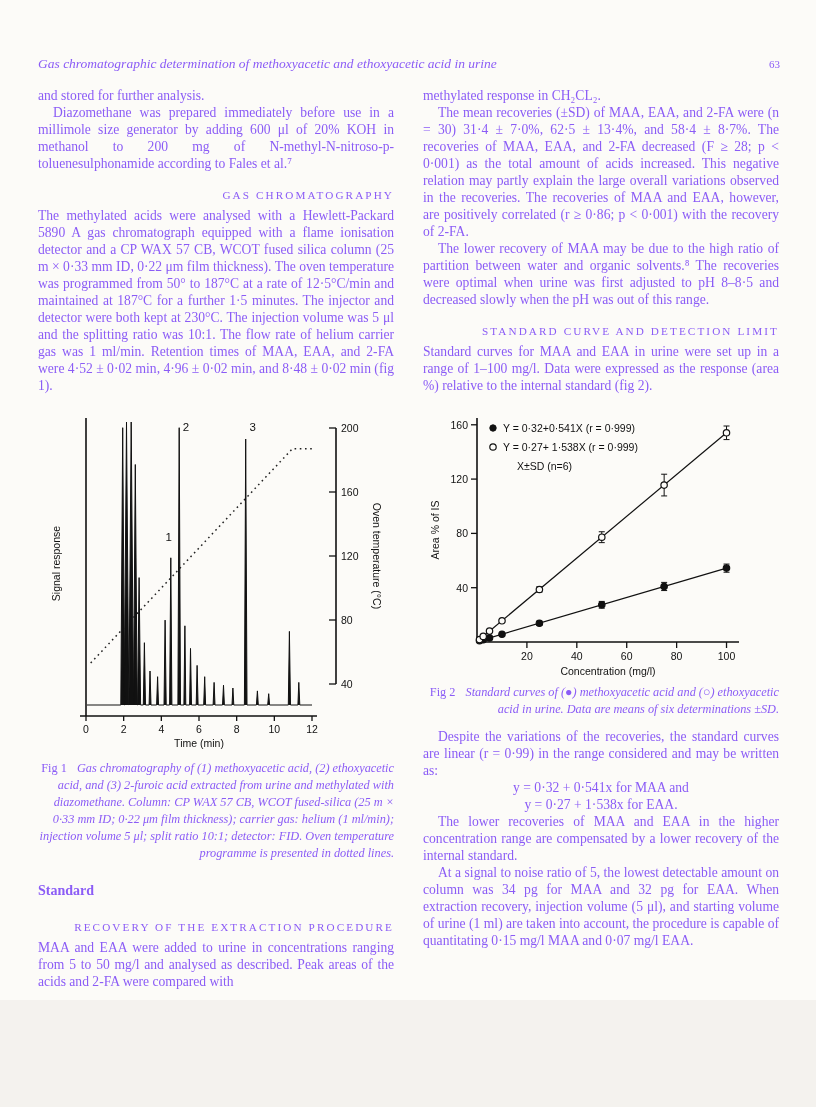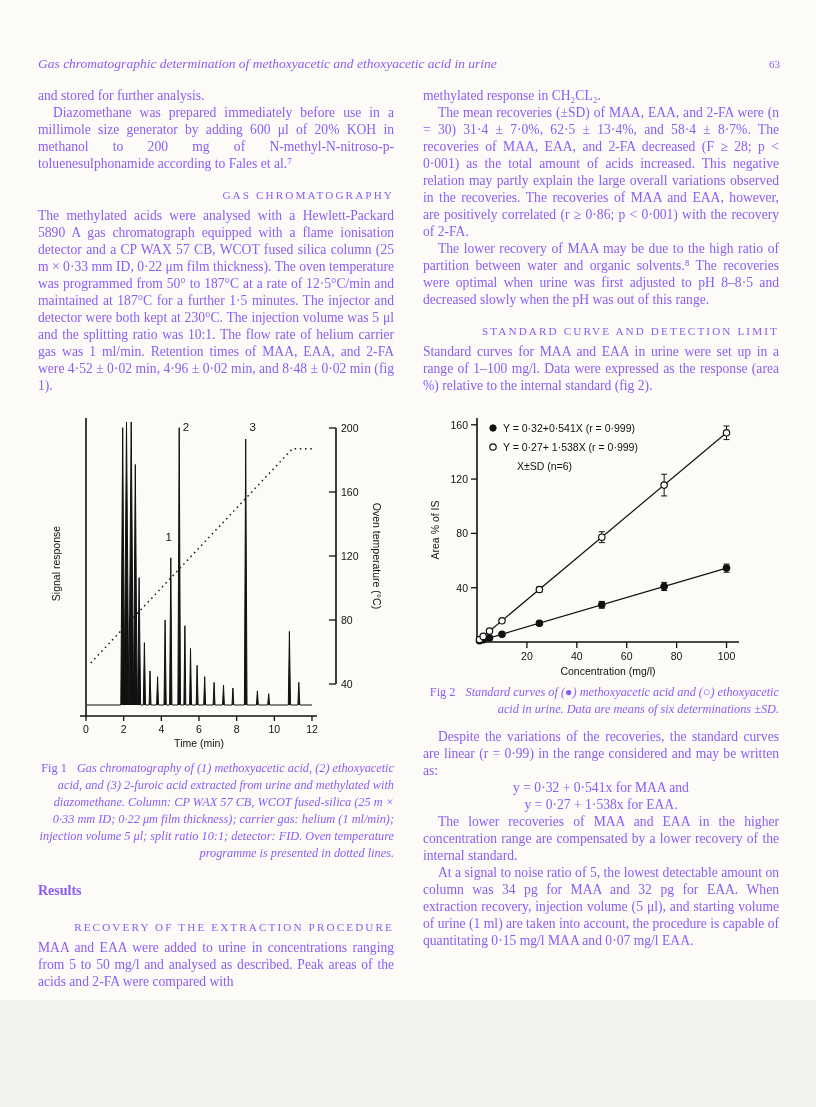--- a/index.html
+++ b/index.html
@@ -99,21 +99,21 @@
             <text x="335" y="150" text-anchor="middle" class="figtext" transform="rotate(90 335 150)">Oven temperature (°C)</text>
             <polyline points="52.7,257.0 254.4,42.8 274.0,42.8" fill="none" stroke="#222" stroke-width="1.5" stroke-dasharray="1.6 3.6"></polyline>
             <path d="M 49 299 L 82.8 299 L 84.7 21.7 L 86.6 299 L 86.2 299 L 88.5 16.0 L 90.8 299 L 90.9 299 L 93.2 16.0 L 95.5 299 L 95.5 299 L 97.3 58.5 L 99.2 299 L 99.6 299 L 101.1 171.6 L 102.6 299 L 105.3 299 L 106.4 236.7 L 107.5 299 L 111.1 299 L 112.0 265.0 L 113.0 299 L 118.6 299 L 119.6 270.7 L 120.5 299 L 126.0 299 L 127.1 214.1 L 128.2 299 L 131.6 299 L 132.8 151.8 L 133.9 299 L 139.9 299 L 141.2 21.7 L 142.5 299 L 145.9 299 L 146.9 219.8 L 147.8 299 L 151.6 299 L 152.5 242.4 L 153.5 299 L 158.2 299 L 159.1 259.4 L 160.1 299 L 165.7 299 L 166.7 270.7 L 167.6 299 L 175.1 299 L 176.1 276.4 L 177.0 299 L 184.5 299 L 185.5 279.2 L 186.4 299 L 194.0 299 L 194.9 282.0 L 195.8 299 L 206.4 299 L 207.7 33.0 L 209.0 299 L 218.4 299 L 219.4 284.9 L 220.3 299 L 229.7 299 L 230.7 287.7 L 231.6 299 L 250.3 299 L 251.4 225.4 L 252.5 299 L 259.9 299 L 260.8 276.4 L 261.8 299 L 274.0 299" fill="#111" stroke="#111" stroke-width="1"></path>
             <text x="127.5" y="134.9" class="peaklabel">1</text>
             <text x="144.8" y="24.5" class="peaklabel">2</text>
             <text x="211.5" y="24.5" class="peaklabel">3</text>
           </svg>
       </figure>
       <p class="caption"><span class="cap-label">Fig 1</span><span>Gas chromatography of (1) methoxyacetic acid, (2) ethoxyacetic acid, and (3) 2-furoic acid extracted from urine and methylated with diazomethane. Column: CP WAX 57 CB, WCOT fused-silica (25 m × 0·33 mm ID; 0·22 μm film thickness); carrier gas: helium (1 ml/min); injection volume 5 μl; split ratio 10:1; detector: FID. Oven temperature programme is presented in dotted lines.</span></p>
 
-      <h2 class="results-heading">Results</h2>
+      <h2 class="results-heading">Standard</h2>
       <h3 class="sec-heading" style="margin-top:20px;">RECOVERY OF THE EXTRACTION PROCEDURE</h3>
       <p>MAA and EAA were added to urine in concentrations ranging from 5 to 50 mg/l and analysed as described. Peak areas of the acids and 2-FA were compared with</p>
     </div>
 
     <div class="col">
       <p>methylated response in CH₂CL₂.</p>
       <p class="indent">The mean recoveries (±SD) of MAA, EAA, and 2-FA were (n = 30) 31·4 ± 7·0%, 62·5 ± 13·4%, and 58·4 ± 8·7%. The recoveries of MAA, EAA, and 2-FA decreased (F ≥ 28; p &lt; 0·001) as the total amount of acids increased. This negative relation may partly explain the large overall variations observed in the recoveries. The recoveries of MAA and EAA, however, are positively correlated (r ≥ 0·86; p &lt; 0·001) with the recovery of 2-FA.</p>
       <p class="indent">The lower recovery of MAA may be due to the high ratio of partition between water and organic solvents.⁸ The recoveries were optimal when urine was first adjusted to pH 8–8·5 and decreased slowly when the pH was out of this range.</p>
 
       <h3 class="sec-heading">STANDARD CURVE AND DETECTION LIMIT</h3>

